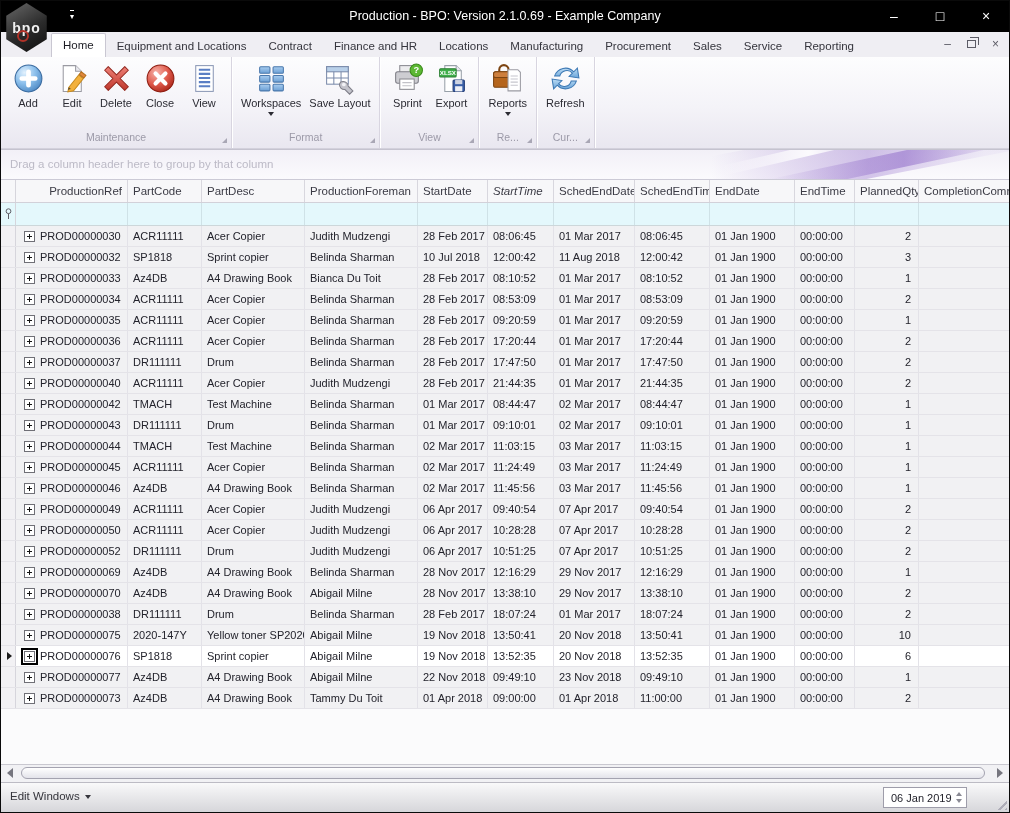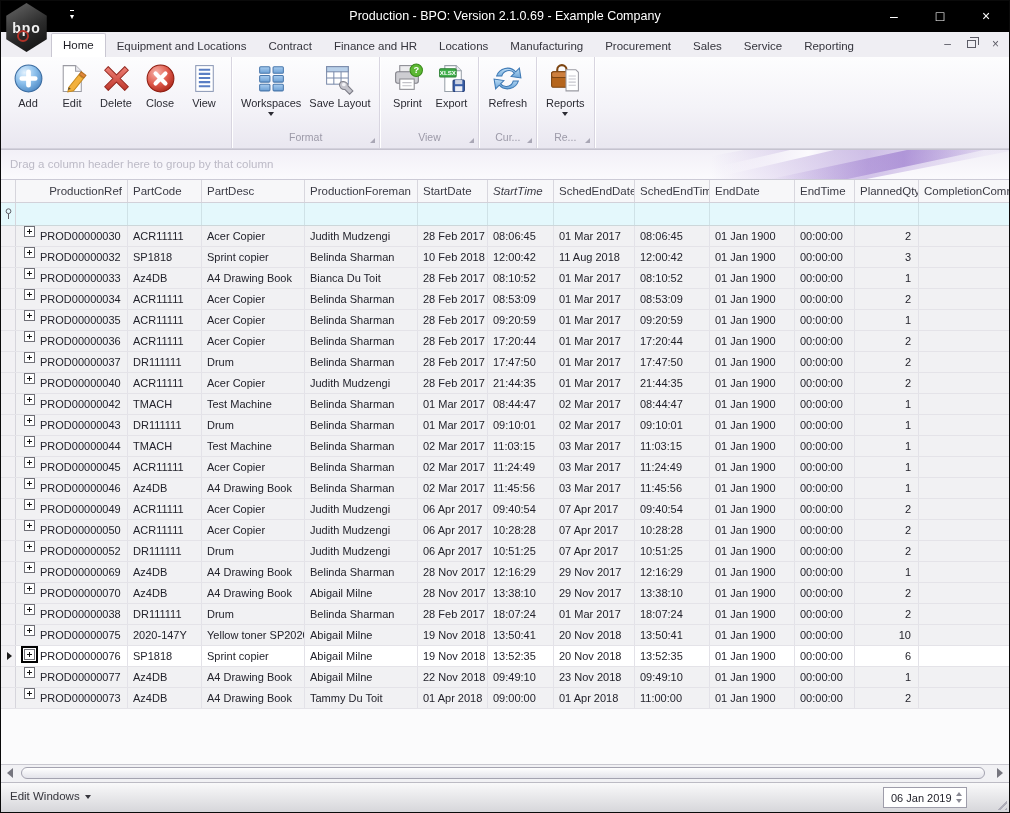--- a/index.html
+++ b/index.html
@@ -82,21 +82,21 @@
   .fcell { border-right:1px solid #cfe2e7; flex:none; }
   .grow { height:21px; background:#f1f1f3; border-bottom:1px solid #e4e3e8; }
   .grow.focused { background:#ffffff; }
   .gcell { border-right:1px solid #e3e2e8; font-size:11px; color:#23232c;
     padding:0 5px; line-height:20px; white-space:nowrap; overflow:hidden; flex:none; }
   .gcell.num { text-align:right; padding-right:7px; }
   .ind { flex:none; width:15px; background:#f2f1f4; border-right:1px solid #d6d5dc;
     display:flex; align-items:center; justify-content:center; }
   .focus-arrow { width:0; height:0; border-top:4px solid transparent; border-bottom:4px solid transparent;
     border-left:5px solid #1a1a1a; margin-left:2px; }
-  .refcell { display:flex; align-items:flex-start; padding:0 0 0 2px !important; }
+  .refcell { display:flex; align-items:center; padding:0 0 0 2px !important; }
   .xwrap { width:22px; flex:none; display:flex; align-items:center; justify-content:center; }
   .xbox { width:11px; height:11px; border:1px solid #6f6f76; background:#fff; position:relative; flex:none; }
   .xbox::before { content:''; position:absolute; left:2px; right:2px; top:4px; height:1px; background:#141414; }
   .xbox::after { content:''; position:absolute; top:2px; bottom:2px; left:4px; width:1px; background:#141414; }
   .xfocus { border:2px solid #000; padding:1px; display:flex; }
   .filler { flex:1; background:#fbfbfc; }
 
   
   .hscroll { height:18px; flex:none; background:#f1f1f4; border-top:1px solid #c9c8d0; position:relative; }
   .sb-arrow { position:absolute; top:3px; width:0; height:0;
@@ -227,20 +227,21 @@
               <svg viewBox="0 0 32 32">
                 <rect x="7.5" y="3.5" width="17" height="25" fill="#fff" stroke="#8a97b5"></rect>
                 <g stroke="#5b7fc4" stroke-width="2">
                   <path d="M10.5 7.5h11M10.5 11.5h11M10.5 15.5h11M10.5 19.5h11M10.5 23.5h11"></path>
                 </g>
               </svg>
             </span>
             <span class="lbl">View</span>
           </div>
         </div>
+        <div class="gcaption">Maintenance<span class="launcher"></span></div>
       </div>
       <div class="rgroup">
         <div class="rbuttons">
           <div class="rbtn">
             <span class="ricon">
               <svg viewBox="0 0 32 32">
                 <defs>
                   <linearGradient id="gWs" x1="0" y1="0" x2="0" y2="1">
                     <stop offset="0" stop-color="#a9cdf0"></stop>
                     <stop offset="1" stop-color="#6b9fd4"></stop>
@@ -304,54 +305,54 @@
             <span class="lbl">Export</span>
           </div>
         </div>
         <div class="gcaption">View<span class="launcher"></span></div>
       </div>
       <div class="rgroup">
         <div class="rbuttons">
           <div class="rbtn">
             <span class="ricon">
               <svg viewBox="0 0 32 32">
+                <path d="M8 10V7.5a4.5 4.5 0 0 1 9 0V10" fill="none" stroke="#7d4512" stroke-width="2"></path>
+                <rect x="2.5" y="9.5" width="19" height="15" rx="2" fill="#b5651d" stroke="#7d4512"></rect>
+                <rect x="2.5" y="9.5" width="19" height="5.5" rx="2" fill="#cd7f3e" stroke="#7d4512"></rect>
+                <path d="M16.5 7.5h9.5l2.5 2.5v18h-12z" fill="#fff" stroke="#9a9aa2"></path>
+                <path d="M19 13.5h7M19 16.5h7M19 19.5h7M19 22.5h7" stroke="#c6c6cd"></path>
+              </svg>
+            </span>
+            <span class="lbl">Reports</span>
+            <span class="caret"></span>
+          </div>
+        </div>
+        <div class="gcaption">Re...<span class="launcher"></span></div>
+      </div>
+      <div class="rgroup">
+        <div class="rbuttons">
+          <div class="rbtn">
+            <span class="ricon">
+              <svg viewBox="0 0 32 32">
                 <defs>
                   <linearGradient id="gRf" x1="0" y1="0" x2="0" y2="1">
                     <stop offset="0" stop-color="#bcdcf5"></stop>
                     <stop offset="1" stop-color="#6aa4d8"></stop>
                   </linearGradient>
                 </defs>
                 <g fill="url(#gRf)" stroke="#3c78b4">
                   <path d="M5.5 13.5a11 11 0 0 1 18.5-4l3.5-3.5 1.5 9.5-9.5-1.5 3.2-3.2a7 7 0 0 0-12.2 2.7z"></path>
                   <path d="M26.5 18.5a11 11 0 0 1-18.5 4L4.5 26 3 16.5l9.5 1.5-3.2 3.2a7 7 0 0 0 12.2-2.7z"></path>
                 </g>
               </svg>
             </span>
             <span class="lbl">Refresh</span>
           </div>
         </div>
         <div class="gcaption">Cur...<span class="launcher"></span></div>
-      </div>
-      <div class="rgroup">
-        <div class="rbuttons">
-          <div class="rbtn">
-            <span class="ricon">
-              <svg viewBox="0 0 32 32">
-                <path d="M8 10V7.5a4.5 4.5 0 0 1 9 0V10" fill="none" stroke="#7d4512" stroke-width="2"></path>
-                <rect x="2.5" y="9.5" width="19" height="15" rx="2" fill="#b5651d" stroke="#7d4512"></rect>
-                <rect x="2.5" y="9.5" width="19" height="5.5" rx="2" fill="#cd7f3e" stroke="#7d4512"></rect>
-                <path d="M16.5 7.5h9.5l2.5 2.5v18h-12z" fill="#fff" stroke="#9a9aa2"></path>
-                <path d="M19 13.5h7M19 16.5h7M19 19.5h7M19 22.5h7" stroke="#c6c6cd"></path>
-              </svg>
-            </span>
-            <span class="lbl">Reports</span>
-            <span class="caret"></span>
-          </div>
-        </div>
-        <div class="gcaption">Re...<span class="launcher"></span></div>
       </div>
     </div>
 
   <div class="groupband">
     <span class="hint">Drag a column header here to group by that column</span>
     <div class="sw sw1"></div>
     <div class="sw sw2"></div>
     <div class="sw sw3"></div>
   </div>
 
@@ -416,21 +417,21 @@
           <div class="ind"></div>
           <div class="gcell refcell" style="width: 112px;">
             <span class="xwrap">
               <span class="xbox"></span>
             </span>
             <span>PROD00000032</span>
           </div>
           <div class="gcell" style="width: 74px;">SP1818</div>
           <div class="gcell" style="width: 103px;">Sprint copier</div>
           <div class="gcell" style="width: 113px;">Belinda Sharman</div>
-          <div class="gcell" style="width: 70px;">10 Feb 2018</div>
+          <div class="gcell" style="width: 70px;">10 Jul 2018</div>
           <div class="gcell" style="width: 66px;">12:00:42</div>
           <div class="gcell" style="width: 81px;">11 Aug 2018</div>
           <div class="gcell" style="width: 75px;">12:00:42</div>
           <div class="gcell" style="width: 85px;">01 Jan 1900</div>
           <div class="gcell" style="width: 60px;">00:00:00</div>
           <div class="gcell num" style="width: 64px;">3</div>
           <div class="gcell" style="width: 95px;"></div>
         </div>
         <div class="grow">
           <div class="ind"></div>

